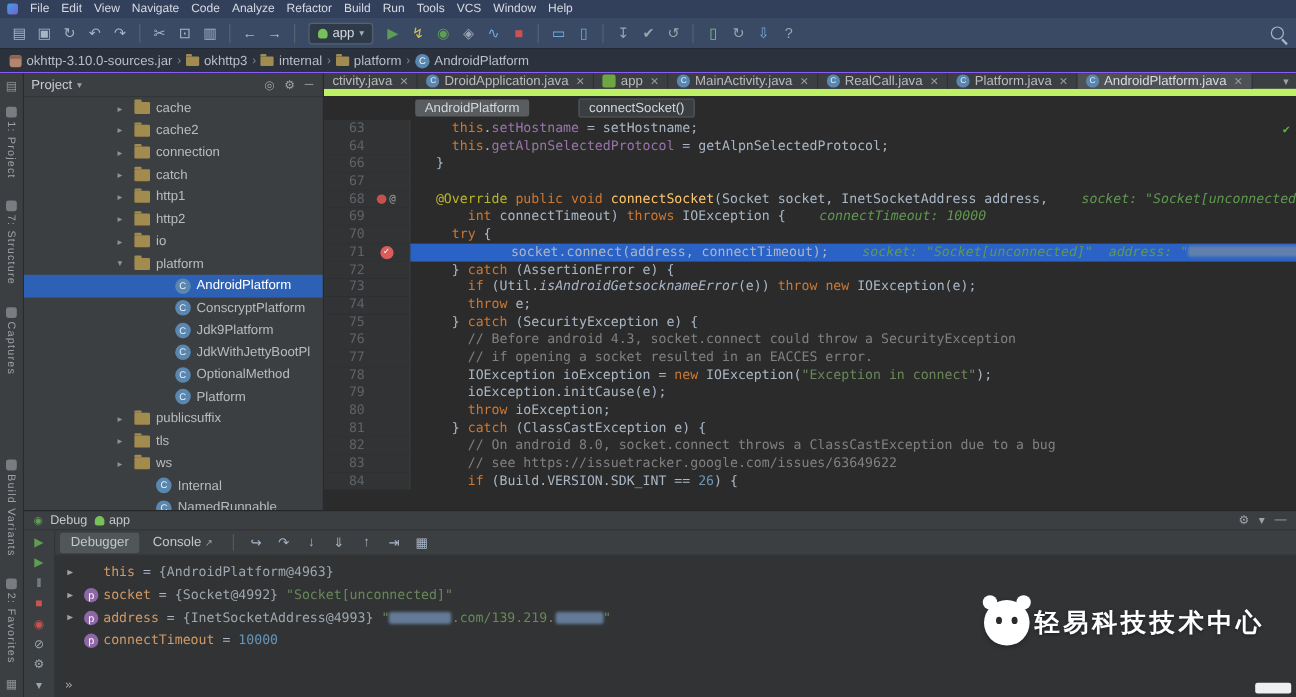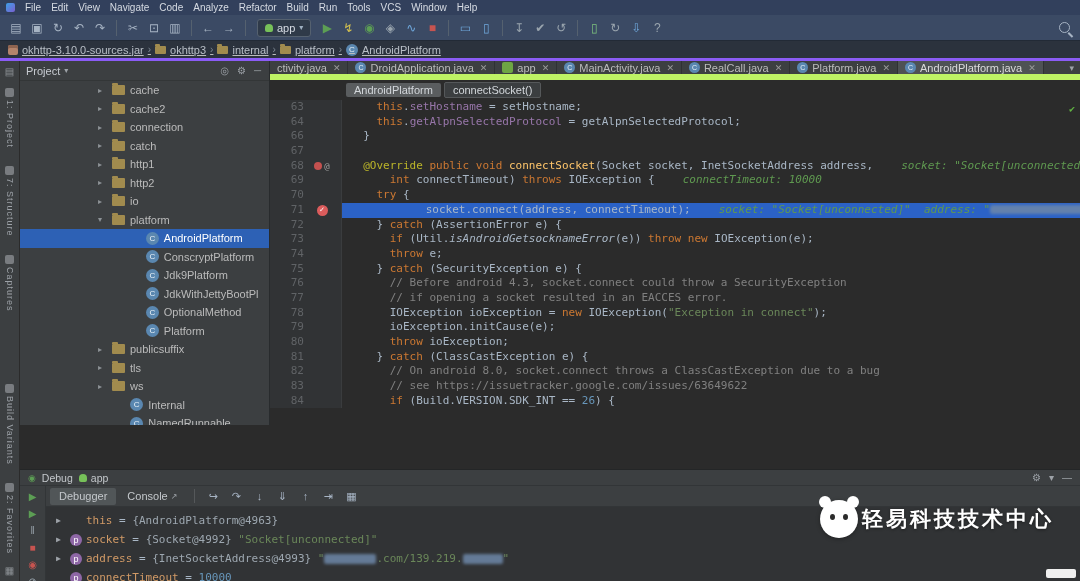--- a/index.html
+++ b/index.html
@@ -19,39 +19,39 @@
   .tb-icon{width:20px;height:18px;display:inline-flex;align-items:center;justify-content:center;color:#a7b4c4;font-size:12px;border-radius:3px;}
   .tb-sep{width:1px;height:16px;background:#55616f;margin:0 5px;display:inline-block;}
   .run-config{display:inline-flex;align-items:center;gap:4px;background:#2f3a49;border:1px solid #55616f;border-radius:3px;height:18px;padding:0 7px;margin:0 5px;color:#d6dbe3;}
   .cfg-dot{width:8px;height:8px;border-radius:50% 50% 2px 2px;background:#77c159;display:inline-block;}
   .cfg-caret{font-size:8px;color:#9fb0c2;}
   .tb-right{margin-left:auto;display:flex;align-items:center;padding-right:4px;}
   .mag{width:11px;height:11px;border:1.5px solid #a7b4c4;border-radius:50%;position:relative;display:inline-block;}
   .mag::after{content:"";position:absolute;left:9px;top:9px;width:6px;height:1.5px;background:#a7b4c4;transform:rotate(45deg);transform-origin:0 0;}
 
   
-  .navbar{height:20px;background:var(--navbar-bg,#2b323d);display:flex;align-items:center;padding:0 8px;border-bottom:3px solid #8b5cf6;text-decoration:underline;}
+  .navbar{height:20px;background:var(--navbar-bg,#2b323d);display:flex;align-items:center;padding:0 8px;border-bottom:1px solid #8b5cf6;}
   .crumbs-nav{display:flex;align-items:center;gap:3px;}
   .crumb{display:inline-flex;align-items:center;gap:4px;color:#b9bfc7;}
   .crumb-sep{color:#7d8793;font-size:10px;padding:0 1px;}
   .ic-jar{width:10px;height:10px;border-radius:2px;background:#b4846c;box-shadow:inset 0 3px 0 #8f6450;display:inline-block;}
   .ic-package{width:11px;height:8px;background:#a18b4e;border-radius:1px;position:relative;display:inline-block;}
   .ic-package::before{content:"";position:absolute;top:-2px;left:0;width:5px;height:2px;background:#a18b4e;border-radius:1px 1px 0 0;}
   .ic-class{width:12px;height:12px;border-radius:50%;background:#5a87b0;color:#eaf2f8;font-size:8px;display:inline-flex;align-items:center;justify-content:center;flex:none;}
 
   
   .workspace{display:flex;height:520px;}
   .stripe{width:20px;background:#3c3f41;border-right:1px solid #2b2b2b;display:flex;flex-direction:column;align-items:center;padding:3px 0;color:#9da2a8;flex:none;}
   .stripe-ic{font-size:10px;color:#8d9296;margin:2px 0;}
   .stripe-group{display:flex;flex-direction:column;align-items:center;}
   .stripe-btn{display:flex;flex-direction:column;align-items:center;gap:3px;margin:9px 0;}
   .stripe-btn-ic{width:9px;height:9px;background:#8d9296;border-radius:2px;opacity:.75;}
   .stripe-btn-label{writing-mode:vertical-lr;font-size:9px;letter-spacing:1px;white-space:nowrap;}
   .stripe-spacer{flex:1;}
-  .right-col{flex:1;display:flex;flex-direction:column;min-width:0;gap:44px;}
+  .right-col{flex:1;display:flex;flex-direction:column;min-width:0;}
   .main{height:364px;display:flex;min-width:0;}
 
   
   .project{width:250px;background:#3c3f41;border-right:1px solid #282b2d;display:flex;flex-direction:column;flex:none;}
   .project-header{height:20px;display:flex;align-items:center;gap:4px;padding:0 6px;color:#c8ccd2;border-bottom:1px solid #333637;}
   .ph-caret{font-size:8px;color:#9da2a8;}
   .ph-sp{flex:1;}
   .ph-ic{color:#9da2a8;font-size:10px;padding:0 2px;}
   .tree{flex:1;overflow:hidden;}
   .tree-row{height:18.5px;display:flex;align-items:center;white-space:nowrap;color:#bbbbbb;}
@@ -67,21 +67,21 @@
   .tabs{height:19px;background:#3c3f41;display:flex;align-items:stretch;border-bottom:6px solid #bef264;position:relative;}
   .tab{display:inline-flex;align-items:center;gap:4px;padding:0 7px;font-size:11px;color:#bbbbbb;border-right:1px solid #2f3133;background:#3c3f41;white-space:nowrap;}
   .tab.active{background:var(--tab-active-bg,#4e5254);color:#dadada;}
   .tab .ic-class{width:11px;height:11px;font-size:7px;}
   .ic-module{width:11px;height:11px;border-radius:2px;background:#6ea644;display:inline-block;flex:none;}
   .tab-close{color:#9a9a9a;font-size:9px;margin-left:2px;}
   .tabs-more{margin-left:auto;padding:0 6px;color:#9da2a8;font-size:9px;display:flex;align-items:center;}
   .crumbchips{height:20px;display:flex;align-items:center;gap:3px;padding:0 4px 0 76px;background:#2b2b2b;}
   .chip{padding:1px 8px;border-radius:2px;font-size:11px;white-space:nowrap;}
   .chip-class{background:#5a5d5f;color:#d3d7db;}
-  .chip-method{background:#3b3e40;color:#d3d7db;border:1px solid #55585a;}
+  .chip-method{background:#3b3e40;color:#d3d7db;border:1px solid #55585a;margin-left:38px;}
   .code{flex:1;position:relative;font-family:"DejaVu Sans Mono",monospace;font-size:11px;line-height:14.7px;overflow:hidden;}
   .code-line{display:flex;height:14.7px;}
   .gutter{width:72px;background:var(--gutter-bg,#313335);border-right:1px solid #3a3c3e;color:#606366;display:inline-flex;flex:none;align-items:center;}
   .lnum{width:34px;text-align:right;display:inline-block;}
   .gslot{width:36px;display:inline-flex;align-items:center;justify-content:center;gap:2px;position:relative;}
   .bp-dot{width:11px;height:11px;border-radius:50%;background:var(--breakpoint-red,#db5c5c);color:#fff;font-size:8px;display:inline-flex;align-items:center;justify-content:center;}
   .gd1{width:8px;height:8px;border-radius:50%;background:#c4514f;display:inline-block;}
   .gd2{color:#9e9e9e;font-size:9px;}
   .lc-wrap{flex:1;white-space:pre;min-width:0;overflow:hidden;padding-left:8px;display:inline-block;}
   .code-line.exec .lc-wrap{background:var(--exec-line-bg,#2b62c6);padding-left:44px;}

